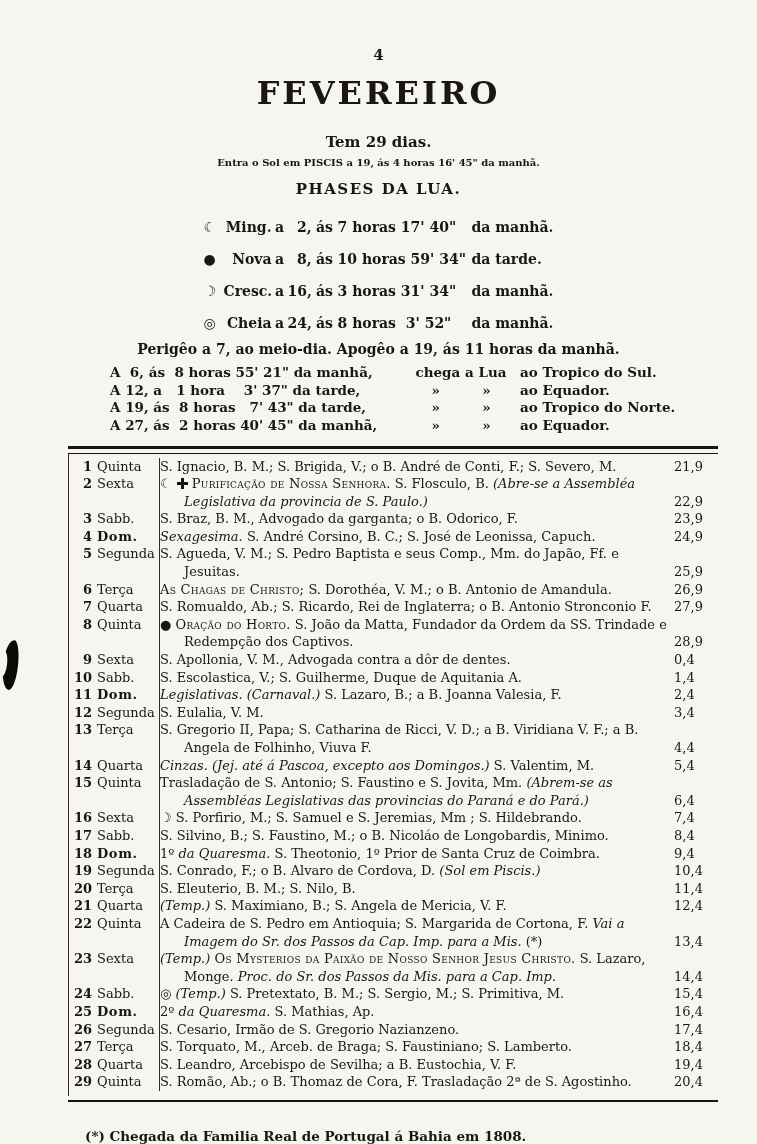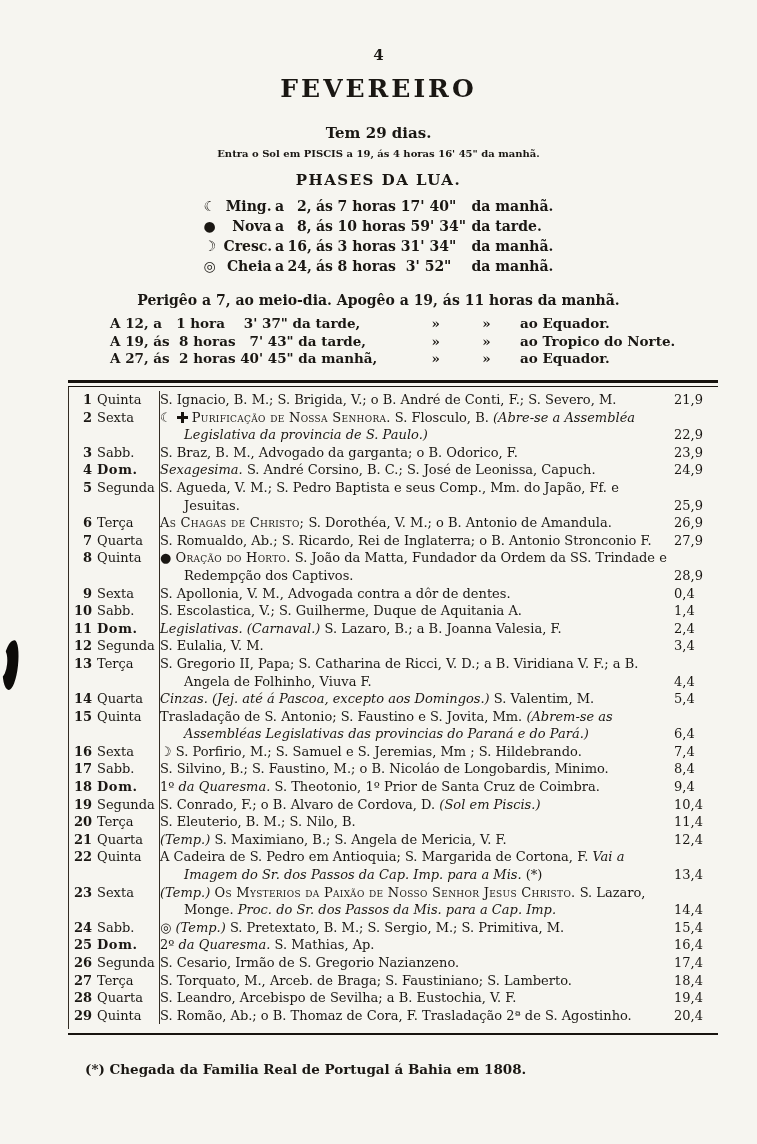--- a/index.html
+++ b/index.html
@@ -8,37 +8,37 @@
     background:#f6f5f0;
     font-family:"DejaVu Serif","Liberation Serif",serif;
     color:#1a1713;
     position:relative;
     overflow:hidden;
   }
   .page{position:absolute;inset:0;}
 
   
   .pagenum{text-align:center;margin-top:46px;font-size:15px;font-weight:bold;}
-  .title{text-align:center;margin:10px 0 0 0;font-size:25px;font-weight:bold;letter-spacing:3px;}
+  .title{text-align:center;margin:10px 0 0 0;font-size:32px;font-weight:bold;letter-spacing:3px;}
   .subtitle{text-align:center;margin-top:21px;font-size:15px;font-weight:bold;}
   .sunline{text-align:center;margin-top:6px;font-size:10px;font-weight:bold;}
   .phases-heading{text-align:center;margin-top:12px;font-size:15px;font-weight:bold;letter-spacing:1.5px;}
 
   
   .phases{width:fit-content;margin:7px auto 0 auto;font-size:14px;font-weight:bold;}
   .phase-line{display:flex;line-height:20px;align-items:baseline;}
   .psym{width:20px;flex:none;font-family:"DejaVu Sans","Liberation Sans",sans-serif;font-size:14px;}
   .pname{width:48px;flex:none;text-align:right;}
   .pa{width:16px;flex:none;text-align:center;}
   .pday{width:24px;flex:none;text-align:right;}
   .pas{width:26px;flex:none;text-align:center;}
   .ptime{width:112px;flex:none;text-align:right;white-space:pre;}
-  .psuf{padding-left:22px;white-space:pre;}
-
-  .perigee{text-align:center;margin-top:16px;font-size:14px;font-weight:bold;}
+  .psuf{padding-left:22px;white-space:pre;margin-top:12px;}
+
+  .perigee{text-align:center;margin-top:8px;font-size:14px;font-weight:bold;}
 
   
   .moonpos{margin:7px 0 0 110px;font-size:13.5px;font-weight:bold;}
   .mline{display:flex;line-height:17.5px;}
   .mwhen{width:292px;flex:none;white-space:pre;}
   .mmid{width:118px;flex:none;text-align:center;white-space:pre;}
   .mdest{white-space:pre;}
 
   
   .cal{margin:12px 39px 0 68px;}
@@ -115,20 +115,25 @@
         <span class="pday">24,</span>
         <span class="pas">ás</span>
         <span class="ptime">8 horas  3' 52"</span>
         <span class="psuf">da manhã.</span>
       </div>
     </div>
 
   <div class="perigee">Perigêo a 7, ao meio-dia. Apogêo a 19, ás 11 horas da manhã.</div>
   <div class="moonpos" id="moonpos">
       <div class="mline">
+        <span class="mwhen">A  6, ás  8 horas 55' 21" da manhã,</span>
+        <span class="mmid">chega a Lua</span>
+        <span class="mdest">ao Tropico do Sul.</span>
+      </div>
+      <div class="mline">
         <span class="mwhen">A 12, a   1 hora    3' 37" da tarde,</span>
         <span class="mmid">»         »</span>
         <span class="mdest">ao Equador.</span>
       </div>
       <div class="mline">
         <span class="mwhen">A 19, ás  8 horas   7' 43" da tarde,</span>
         <span class="mmid">»         »</span>
         <span class="mdest">ao Tropico do Norte.</span>
       </div>
       <div class="mline">

